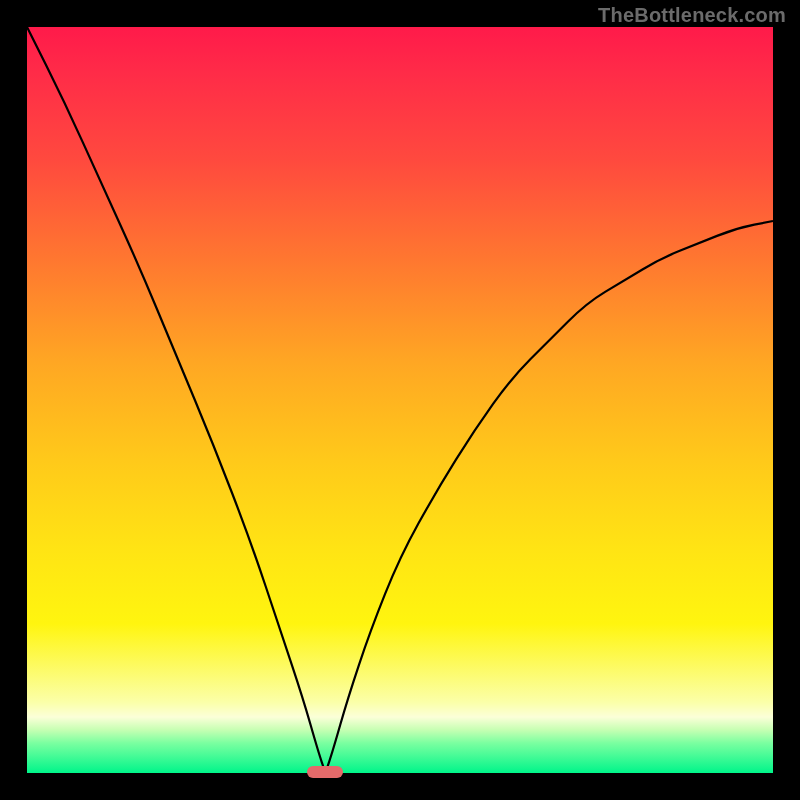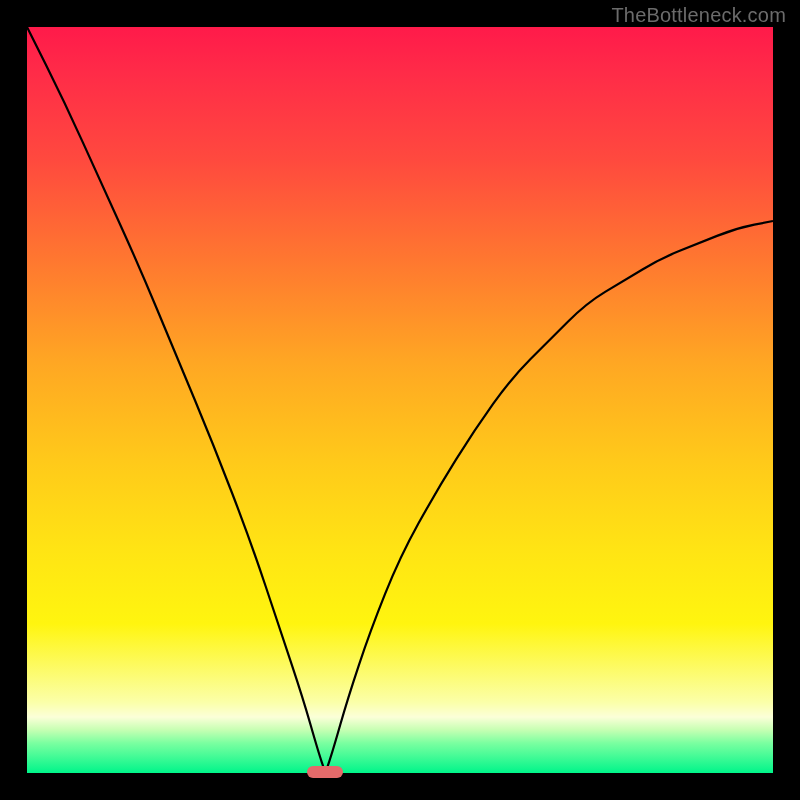--- a/index.html
+++ b/index.html
@@ -32,21 +32,21 @@
       #7affa0 96%,
       #00f58a 100%
     );
   }
   .watermark {
     position: absolute;
     top: 4px;
     right: 14px;
     color: #6b6b6b;
     font-size: 20px;
-    font-weight: 400;
+    font-weight: 700;
     letter-spacing: 0.2px;
     user-select: none;
   }
   svg.curve {
     position: absolute;
     left: 0;
     top: 0;
     width: 746px;
     height: 746px;
     overflow: visible;

